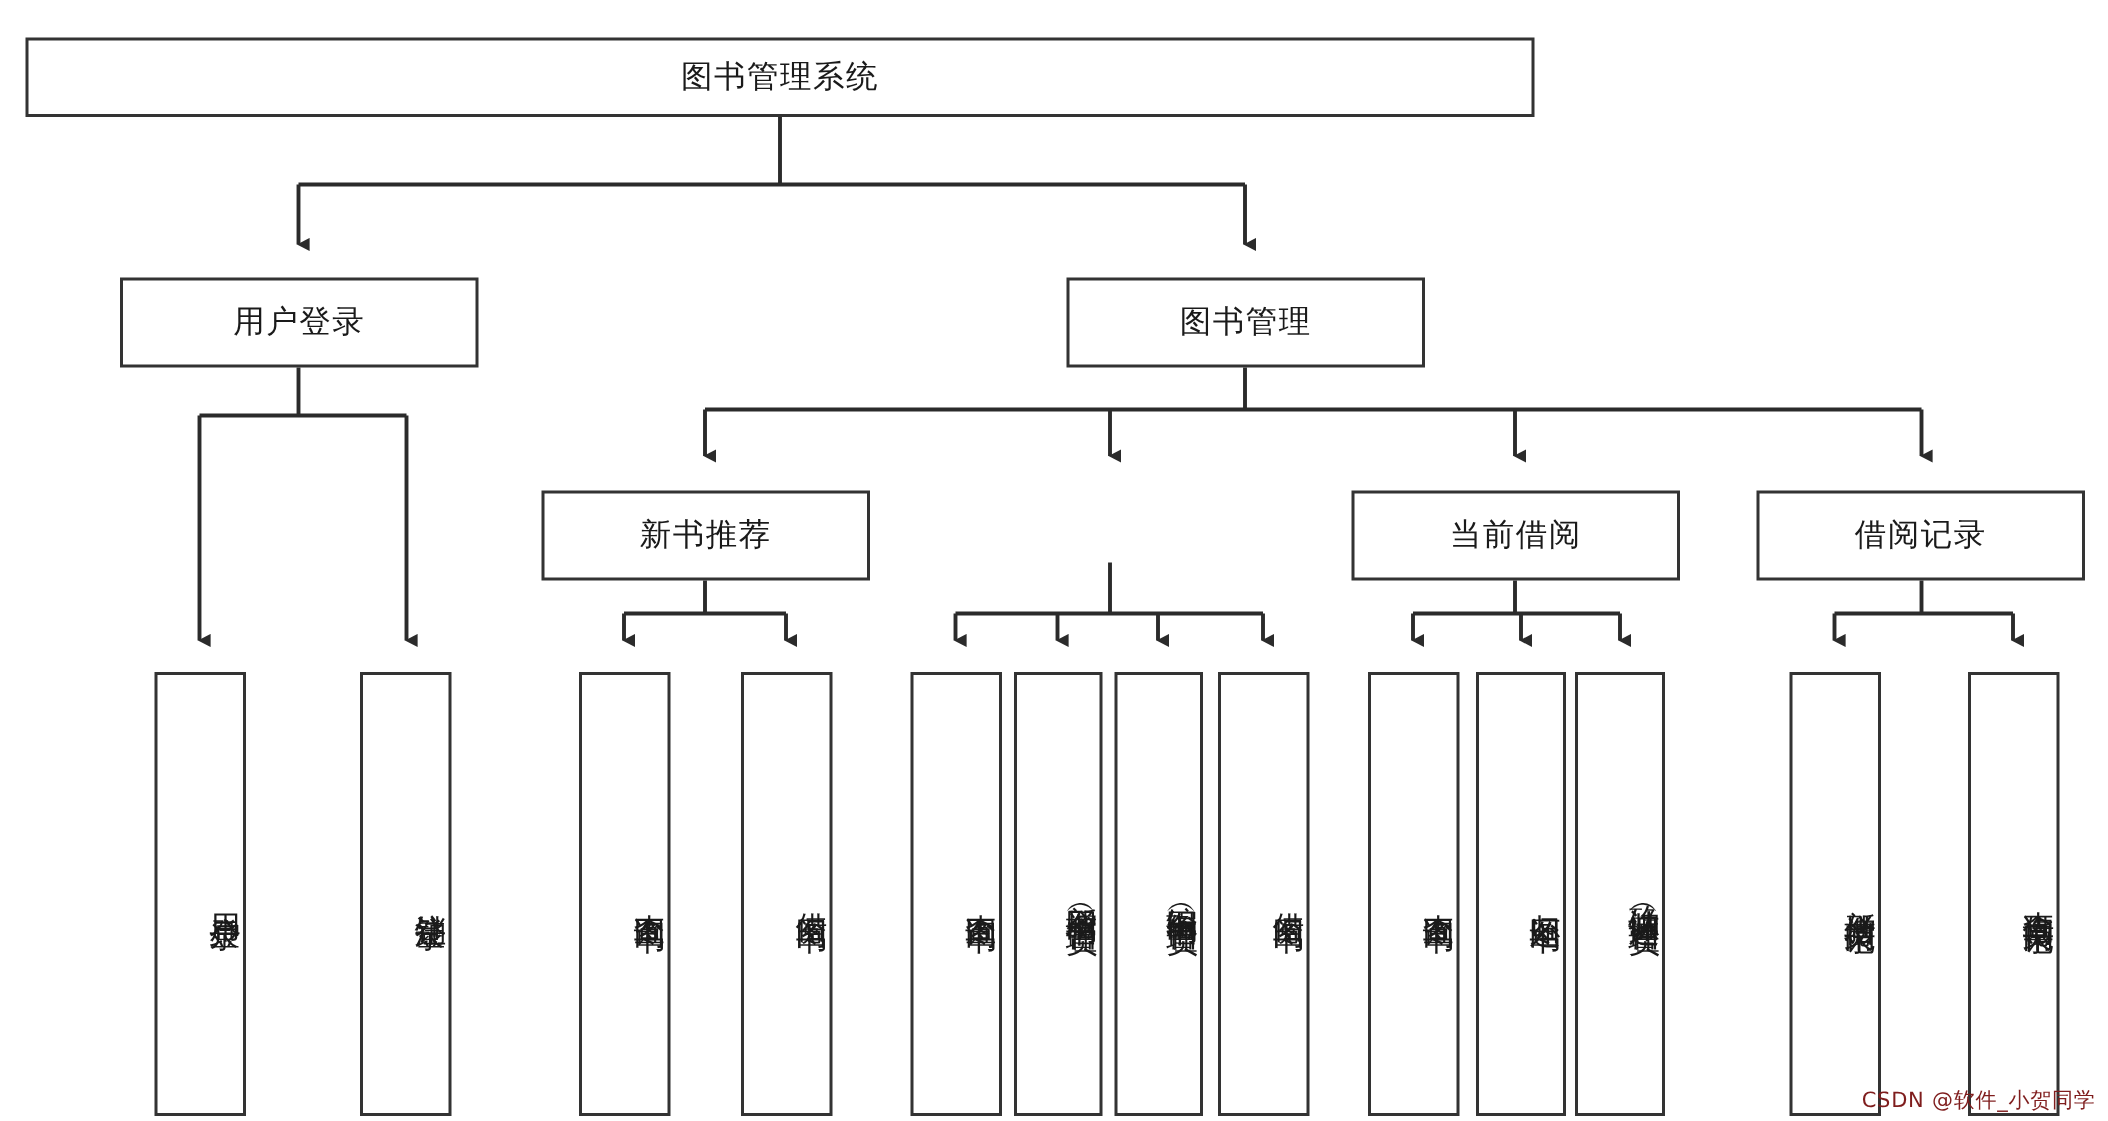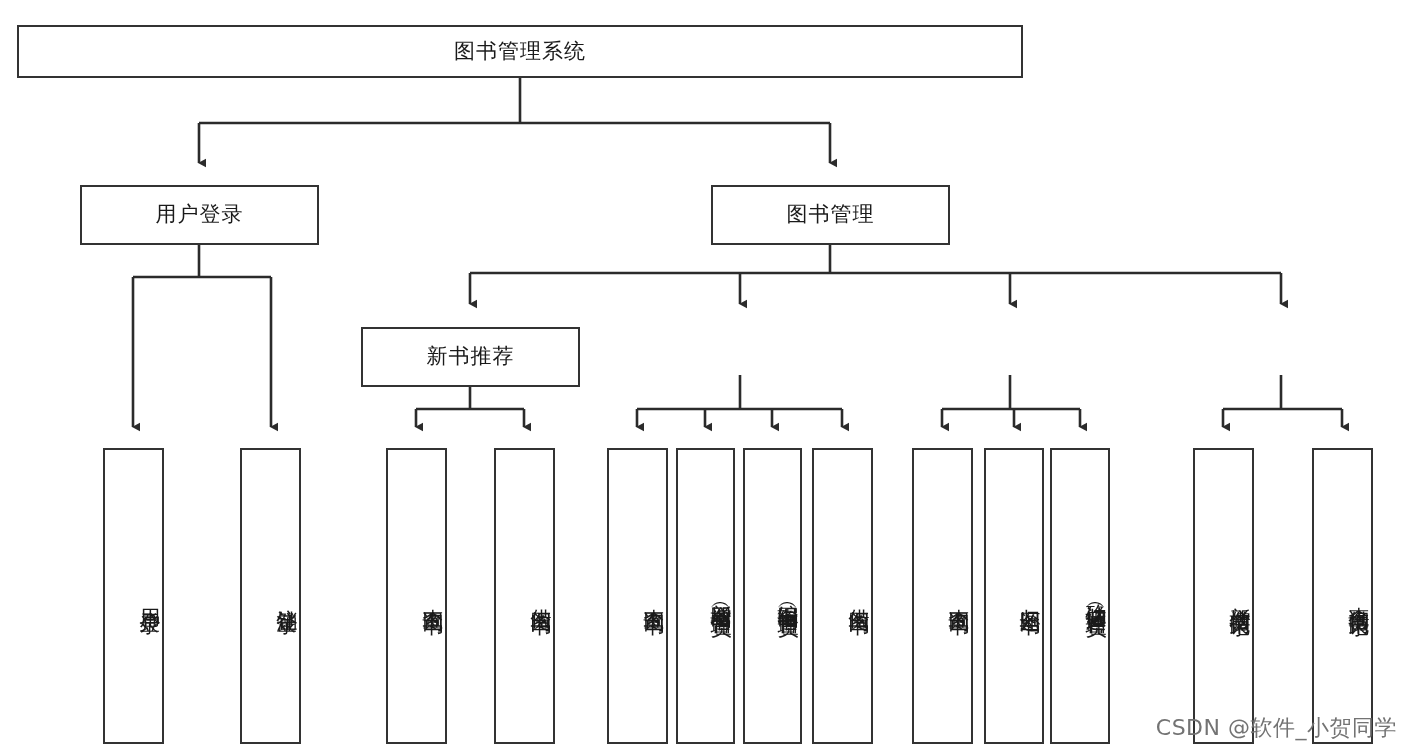--- a/index.html
+++ b/index.html
@@ -55,22 +55,22 @@
   }
   .node.vert .vlabel {
     writing-mode: vertical-rl;
     text-orientation: upright;
     display: block;
   }
   .watermark {
     position: absolute;
     right: 8px;
     bottom: 4px;
-    font-size: 22px;
-    color: #737373;
+    font-size: 14px;
+    color: #7f1d1d;
     letter-spacing: 0.5px;
     white-space: nowrap;
     z-index: 3;
   }
 </style>
 </head>
 <body>
 
 <div id="canvas">
 
@@ -133,20 +133,26 @@
   <div class="node horiz" style="left:80px; top:173px; width:239px; height:60px;">
     <span>用户登录</span>
   </div>
   <div class="node horiz" style="left:361px; top:315px; width:219px; height:60px;">
     <span>新书推荐</span>
   </div>
 
   <div class="node horiz" style="left:711px; top:173px; width:239px; height:60px;">
     <span>图书管理</span>
   </div>
+  <div class="node horiz" style="left:901px; top:315px; width:219px; height:60px;">
+    <span>当前借阅</span>
+  </div>
+  <div class="node horiz" style="left:1171px; top:315px; width:219px; height:60px;">
+    <span>借阅记录</span>
+  </div>
 
   <div class="node vert" style="left:103px; top:436px; width:61px; height:296px;">
     <span class="vlabel">用户登录</span>
   </div>
   <div class="node vert" style="left:240px; top:436px; width:61px; height:296px;">
     <span class="vlabel">注销登录</span>
   </div>
 
   <div class="node vert" style="left:386px; top:436px; width:61px; height:296px;">
     <span class="vlabel">查询图书</span>

